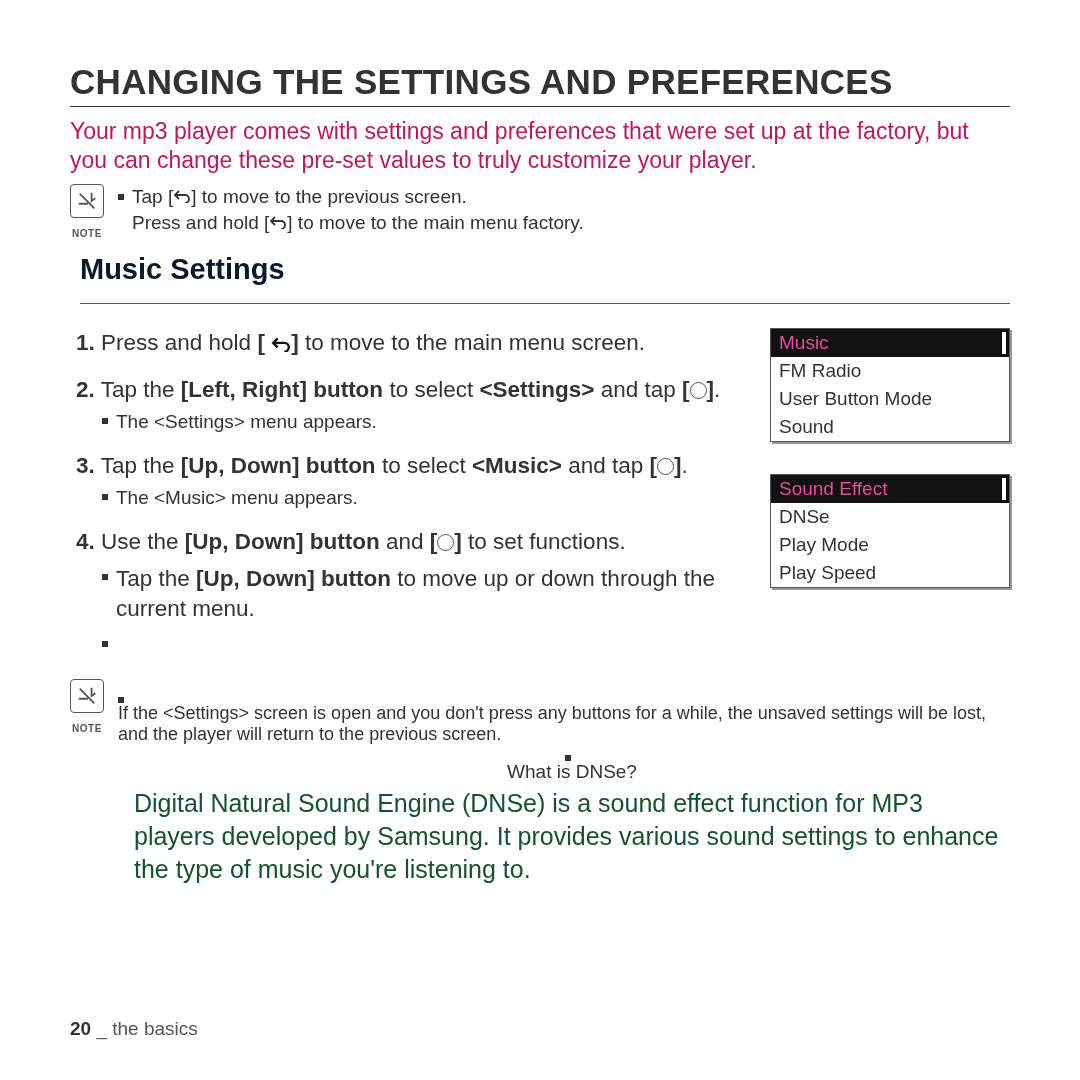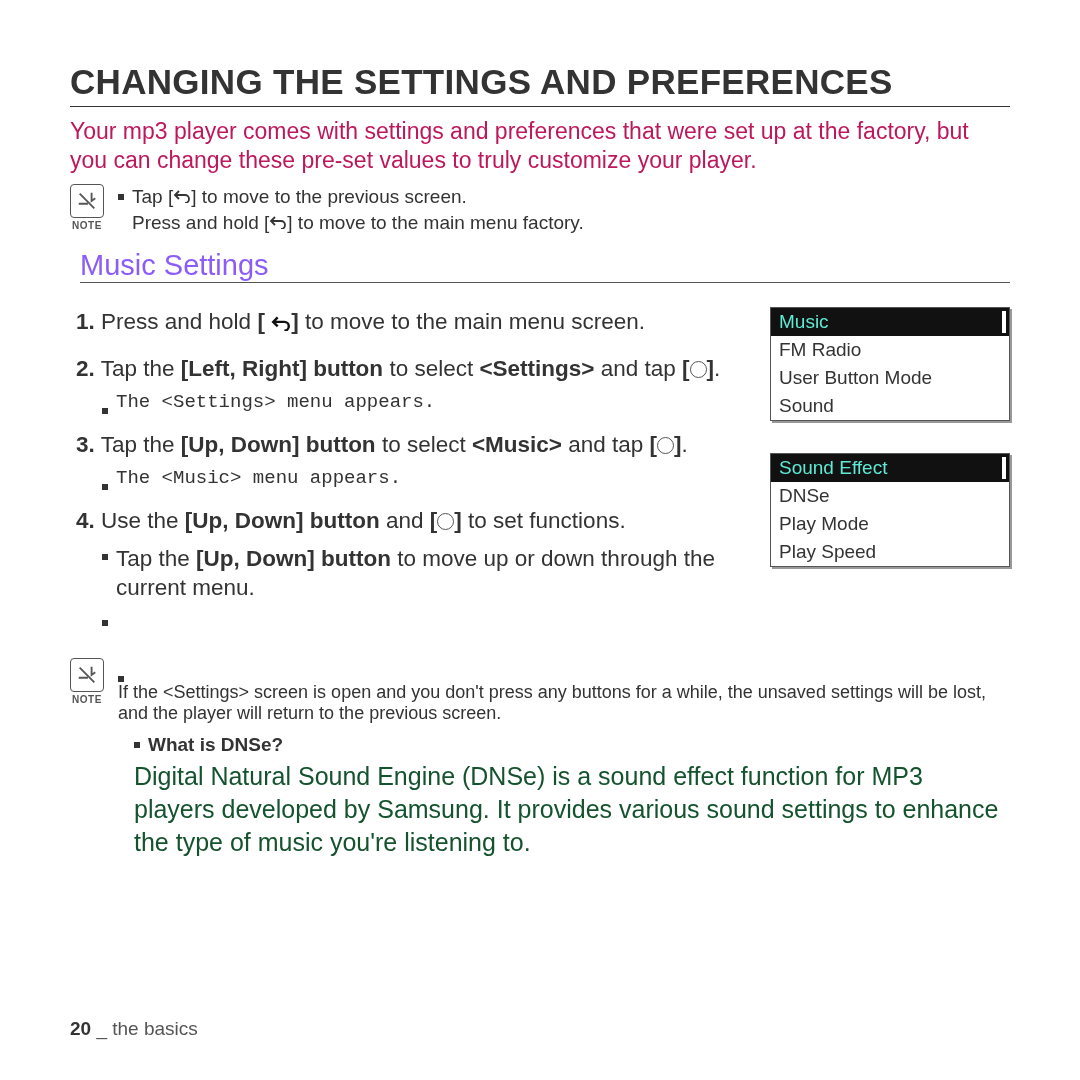--- a/index.html
+++ b/index.html
@@ -28,48 +28,48 @@
   }
   .note-row {
     display: flex;
     align-items: flex-start;
     gap: 14px;
     margin: 4px 0 14px 0;
   }
   .note-row.small { margin-top: 16px; }
   .note-badge {
     display: flex; flex-direction: column; align-items: center;
-    font-size: 10px; color:#444;
+    font-size: 10px; color:#444;gap:8px;
   }
   .note-icon-box {
     width: 34px; height: 34px;
     border: 1.2px solid #555;
     border-radius: 4px;
     display:flex;align-items:center;justify-content:center;
   }
   .note-label { font-size: 10px; letter-spacing: 0.5px; margin-top: 2px; font-weight: 700; color:#555;}
   .note-lines { font-size: 19px; line-height: 1.35; color:#333; }
   .note-lines .line { display:flex; align-items:center; }
   .sq-bullet { width:6px;height:6px;background:#333;margin-right:8px;display:inline-block;}
   .subheading {
     font-size: 29px;
-    font-weight: 400;
-    color: #8b5cf6;
+    font-weight: 700;
+    color: #0f172a;
     border-bottom: 1px solid #555;
-    padding-bottom: 0;
+    padding-bottom: 17px;
     margin: 6px 0 24px 10px;
   }
   .content-row { display:flex; gap: 0; }
   .steps { flex: 1 1 auto; }
   .screens { width: 240px; flex: 0 0 240px; }
   ol.steps-list { list-style: none; padding-left: 6px; }
   ol.steps-list > li { font-size: 22.5px; line-height: 1.3; margin-bottom: 16px; color:#333;}
   .num { font-weight: 700; }
   .b { font-weight: 700; }
-  .sub { font-size: 19px; margin: 6px 0 0 26px; display:flex;align-items:flex-end; color:#333;font-family:Liberation Mono, monospace;}
+  .sub { font-size: 19px; margin: 6px 0 0 26px; display:flex;align-items:flex-start; color:#333;}
   .sub .sq-bullet { margin-top: 8px; flex:0 0 auto;}
   .sub2 { font-size: 22.5px; margin: 8px 0 0 26px; display:flex;align-items:flex-start;}
   .sub2 .sq-bullet { margin-top: 10px; flex:0 0 auto;}
   .circle-btn {
     display:inline-block; width:17px;height:17px;
     border:1.6px solid #555; border-radius:50%;
     vertical-align: -2px;
   }
   .back-icon {
     display:inline-block; vertical-align:-2px;
@@ -81,28 +81,28 @@
     box-shadow: 2px 2px 0 #999;
   }
   .screen-row {
     font-size: 19px;
     padding: 3px 8px;
     color:#333;
     position: relative;
   }
   .screen-row.hl {
     background:#111;
-    color:#5eead4;
+    color:#ec4899;
   }
   .screen-row.hl::after {
     content:"";
     position:absolute; right:3px; top:3px; bottom:3px; width:4px;
     background:#fff;
   }
-  .dnse-q { font-weight:700; font-size:19px; margin: 10px 0 4px 16px; display:flex;align-items:center;}
+  .dnse-q { font-weight:400; font-size:19px; margin: 10px 0 4px 16px; display:flex;align-items:center;flex-direction:column;}
   .dnse-a { font-size:25px; line-height:1.32; margin-left: 16px; color:#14532d;}
   .footer {
     position:absolute; left:70px; bottom:40px;
     font-size:19px; color:#555;margin-top:37px;
   }
   .footer .pg { font-weight:700; color:#333;}
 </style>
 </head>
 <body>
 

